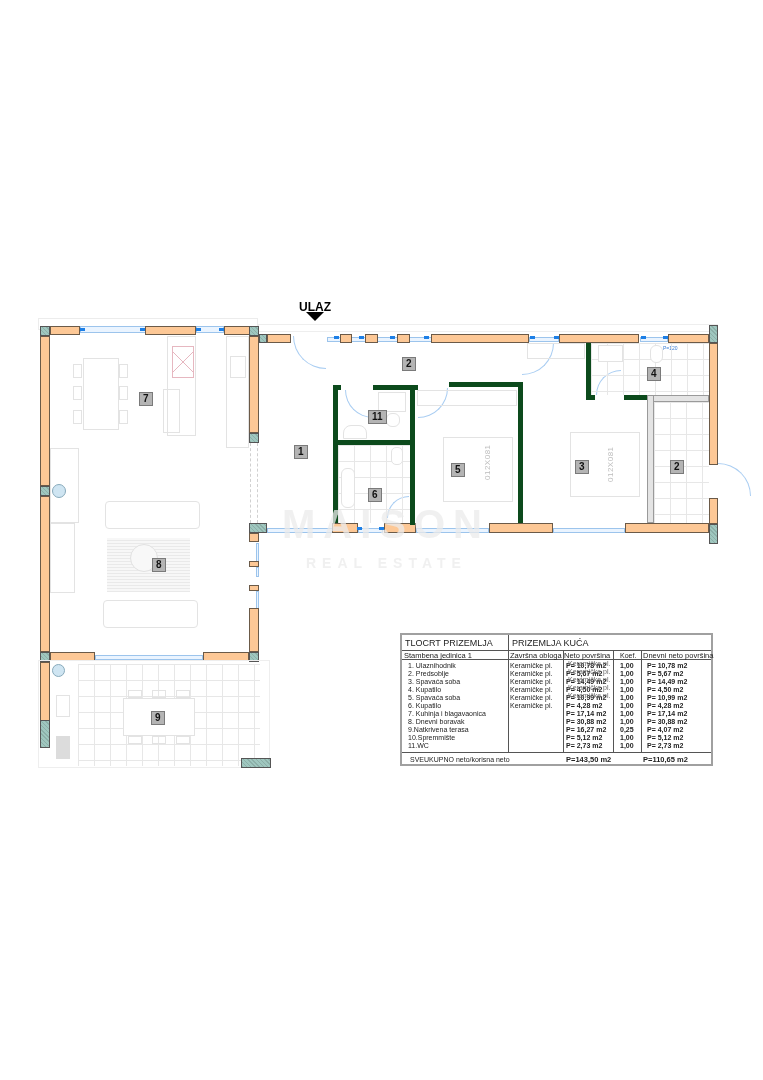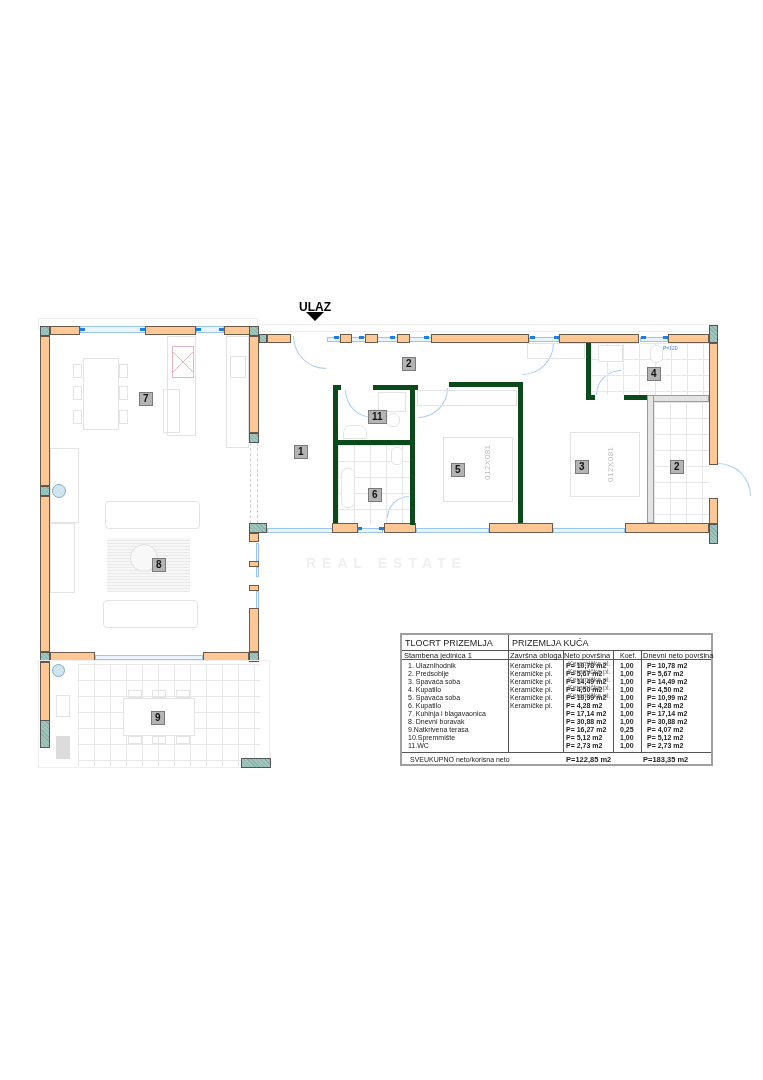--- a/index.html
+++ b/index.html
@@ -197,20 +197,21 @@
 
   <div class="label" style="left:294px;top:445px;">1</div>
   <div class="label" style="left:402px;top:357px;">2</div>
   <div class="label" style="left:368px;top:410px;">11</div>
   <div class="label" style="left:451px;top:463px;">5</div>
   <div class="label" style="left:368px;top:488px;">6</div>
   <div class="label" style="left:575px;top:460px;">3</div>
   <div class="label" style="left:647px;top:367px;">4</div>
   <div class="label" style="left:670px;top:460px;">2</div>
 
+  <div class="watermark" style="left:282px;top:502px;font-size:40px;">MAISON</div>
   <div class="watermark" style="left:306px;top:555px;font-size:14px;letter-spacing:6px;">REAL ESTATE</div>
 </div>
 
 <div class="tbl">
 
   <div class="hline" style="top:15px;"></div>
   <div class="hline" style="top:24px;"></div>
   <div class="hline" style="top:117px;"></div>
   <div class="vline" style="left:106px;height:117px;"></div>
   <div class="vline" style="left:161px;top:15px;height:102px;"></div>
@@ -299,16 +300,16 @@
   </div>
   <div>
     <div class="t" style="left:6px;top:107px;">11.WC</div>
     <div class="t b" style="left:164px;top:107px;">P= 2,73 m2</div>
     <div class="t b" style="left:218px;top:107px;">1,00</div>
     <div class="t b" style="left:245px;top:107px;">P= 2,73 m2</div>
   </div>
 
   <div>
     <div class="t" style="left:8px;top:121px;">SVEUKUPNO neto/korisna neto</div>
-    <div class="t b" style="left:164px;top:120px;font-size:7.5px;">P=122,85 m2</div>
-    <div class="t b" style="left:241px;top:120px;font-size:7.5px;">P=183,35 m2</div>
+    <div class="t b" style="left:164px;top:120px;font-size:7.5px;">P=143,50 m2</div>
+    <div class="t b" style="left:241px;top:120px;font-size:7.5px;">P=110,65 m2</div>
   </div>
 </div>
 
 </body></html>

